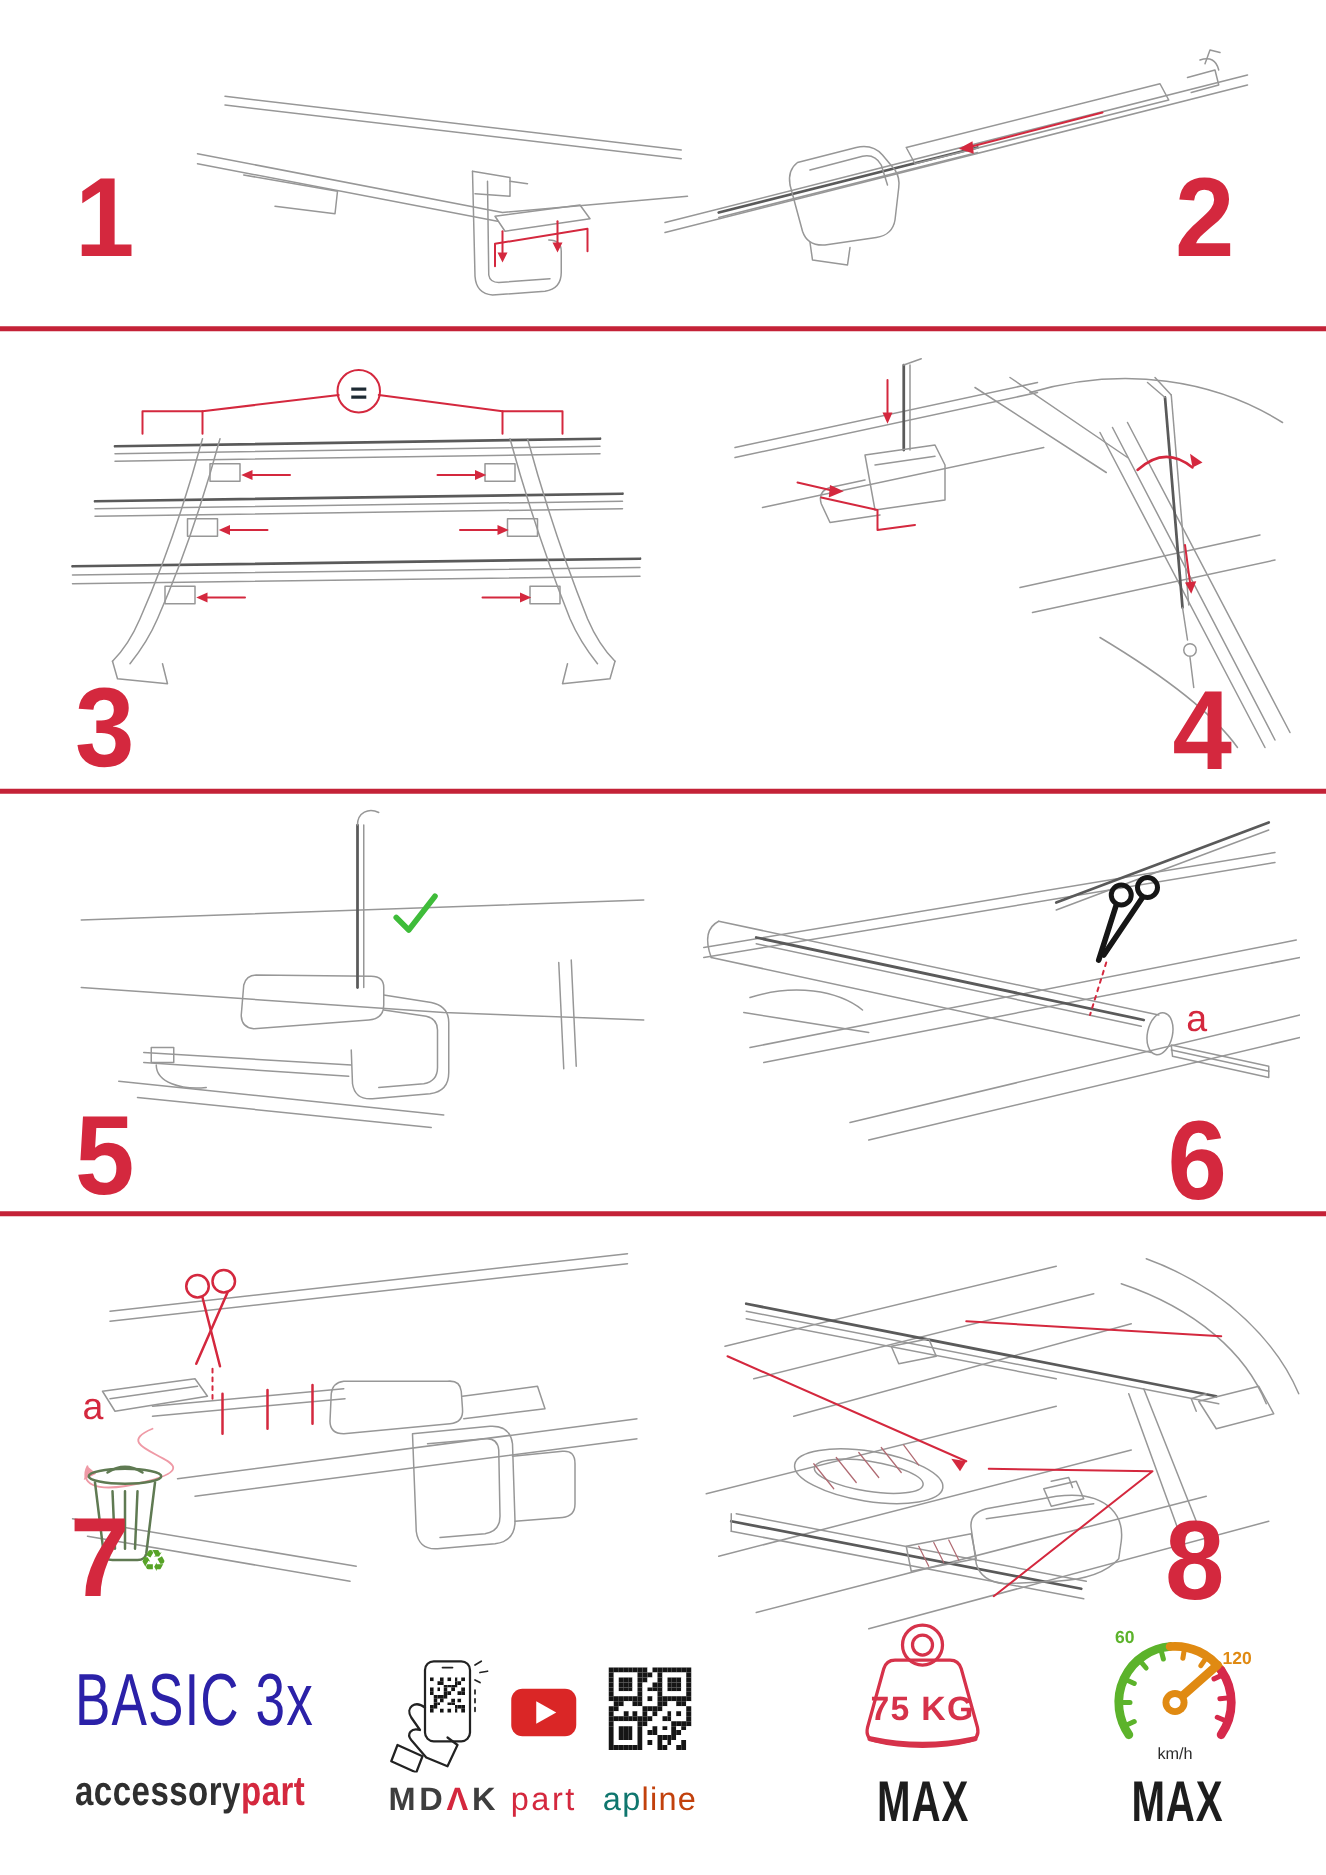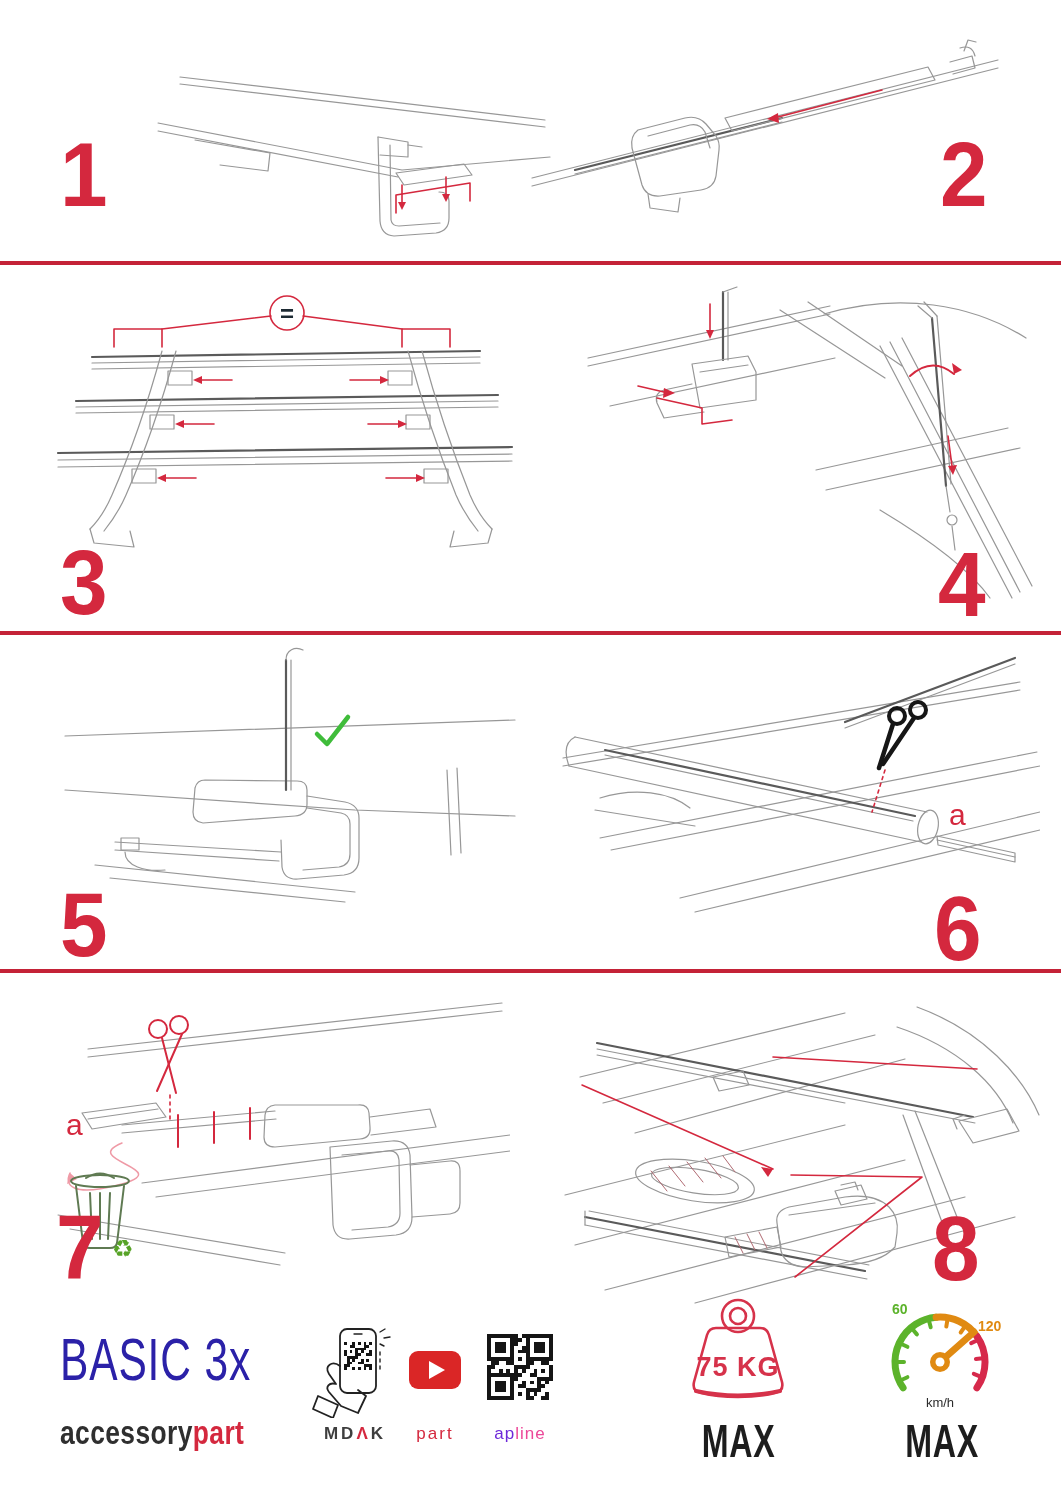--- a/index.html
+++ b/index.html
@@ -43,26 +43,26 @@
   .tkmh{fill:#2c2c2c;font-size:13px;text-anchor:middle;}
   .rcy{fill:#57a327;font-size:24px;}
   .hand{stroke:#222222 !important;stroke-width:1.8 !important;}
   .thin{stroke:#222222 !important;stroke-width:1.4 !important;}
 
   .logo{position:absolute;left:60px;top:1326px;font-size:50px;color:#2b21a8;
         transform:scaleX(0.85) scaleY(1.18);transform-origin:left top;letter-spacing:1px;font-weight:normal;}
   .brand{position:absolute;left:60px;top:1414px;font-size:33px;font-weight:bold;
          transform:scaleX(0.80);transform-origin:left top;letter-spacing:.5px;}
   .brand .b1{color:#2f2f2f;} .brand .b2{color:#d4283e;}
-  .lbl{position:absolute;top:1424px;font-size:17px;text-align:center;}
+  .lbl{position:absolute;top:1424px;font-size:26px;text-align:center;}
   .mdak{left:298px;width:114px;font-weight:bold;letter-spacing:3px;color:#3e3e3e;}
   .mdak .red{color:#d4283e;}
   .ipqi{left:400px;width:70px;color:#d4283e;letter-spacing:2px;}
   .apline{left:468px;width:104px;letter-spacing:1px;}
-  .apline .b1{color:#6d28d9;} .apline .b2{color:#ec4899;}
+  .apline .b1{color:#0f766e;} .apline .b2{color:#c2410c;}
   .max{position:absolute;top:1414px;font-size:46px;font-weight:bold;color:#1d1d1d;
        transform:scaleX(0.70);transform-origin:center top;text-align:center;letter-spacing:1px;}
   .qr{position:absolute;display:grid;gap:0;}
   .qr i{background:#fff;}
   .qr i.on{background:#151515;}
   .ytb{position:absolute;left:408px;top:1350px;}
 </style>
 </head>
 <body>
 

